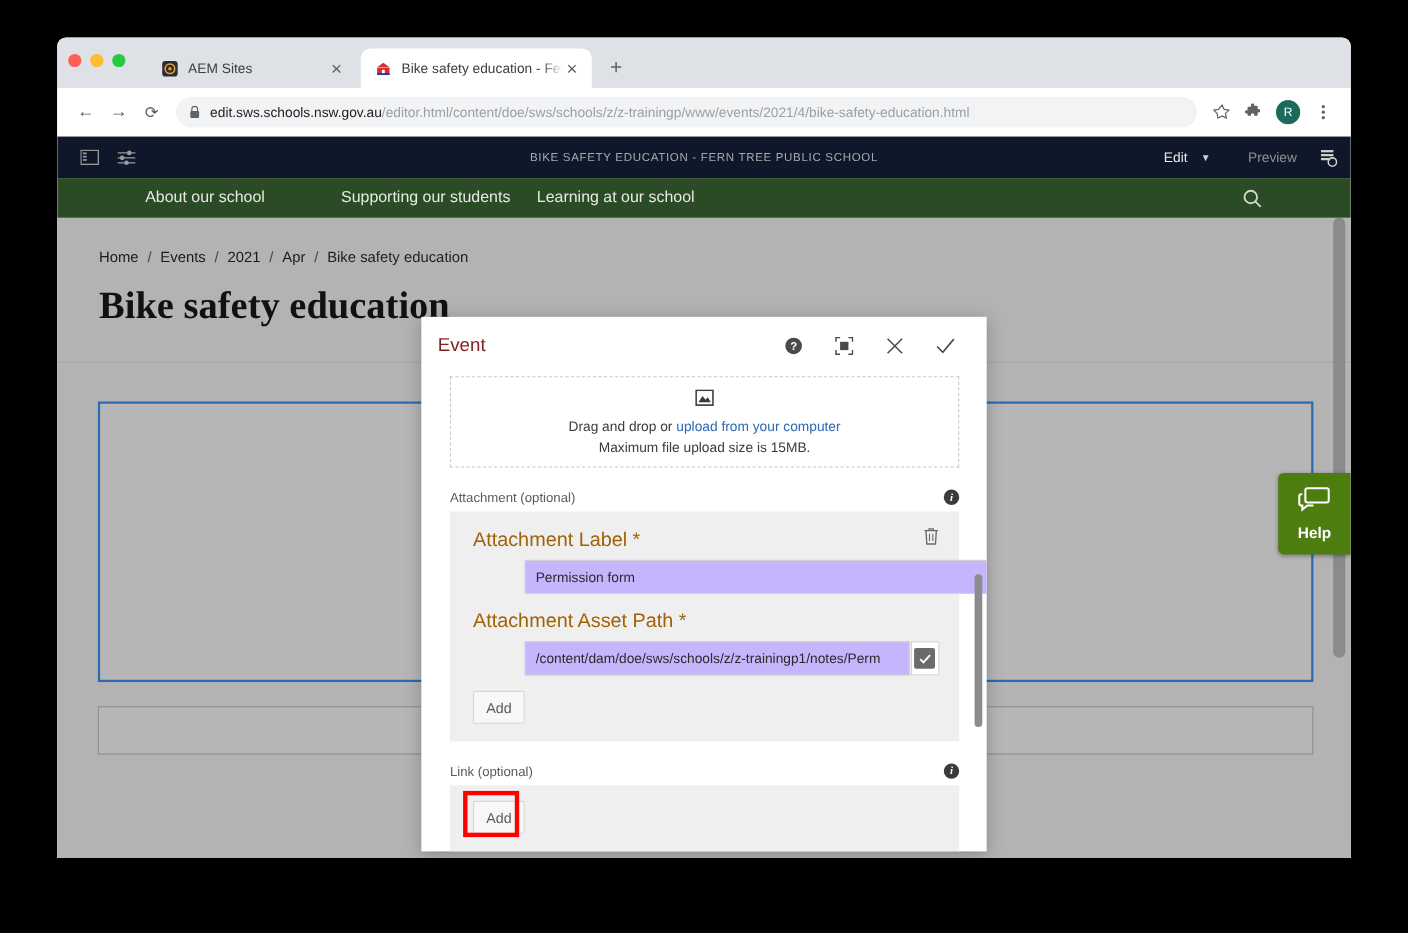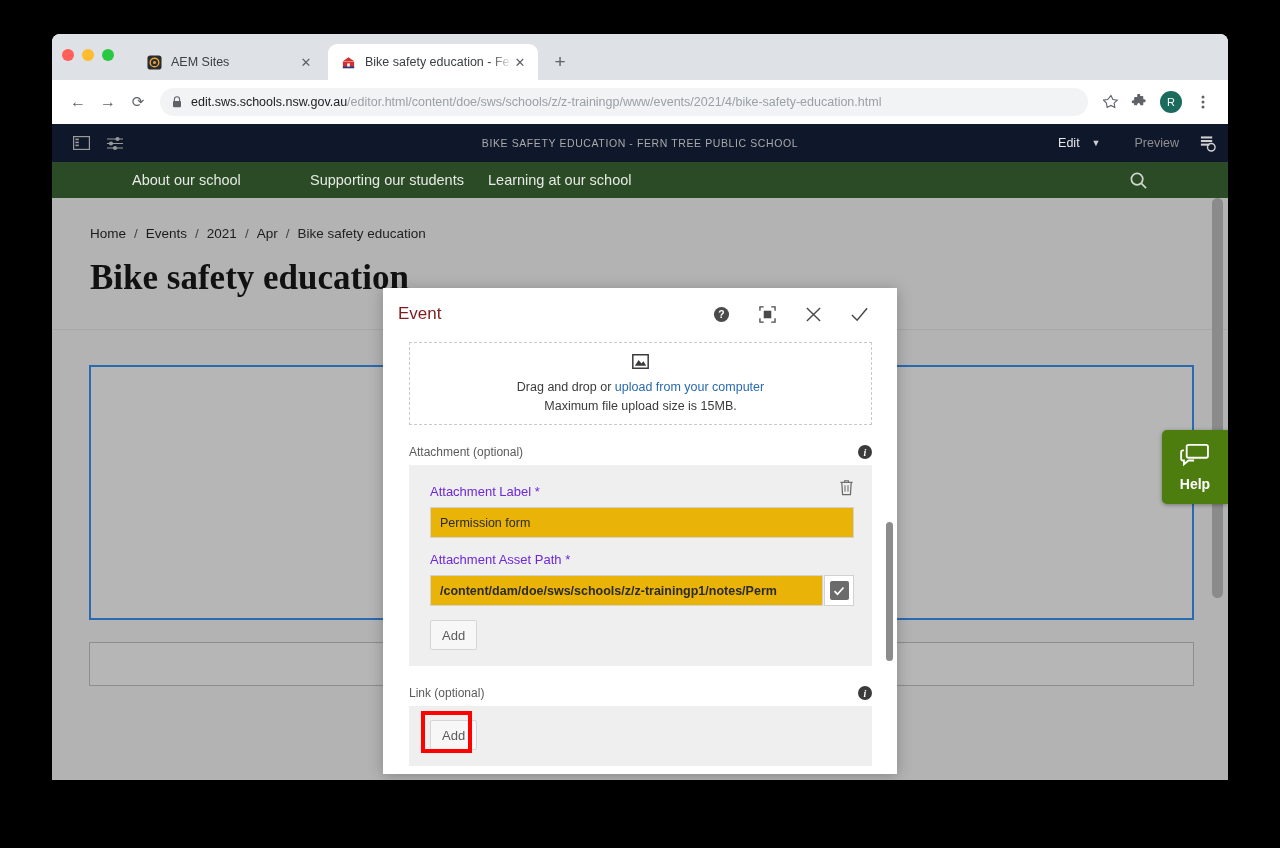--- a/index.html
+++ b/index.html
@@ -351,45 +351,46 @@
     font-family: "Liberation Serif", serif;
     font-style: italic;
     font-weight: bold;
     display: flex; align-items: center; justify-content: center;
   }
   .group-panel {
     background: #efefef;
     padding: 14px 18px 16px 21px;
   }
   .sub-label {
-    font-size: 13px;
-    color: #6d28d9;
+    font-size: 18px;
+    color: #a16207;
     margin-bottom: 8px;
     display: flex;
     align-items: flex-end;
   }
   .sub-label .trash {
     margin-left: auto;
     color: #6a6a6a;
     cursor: pointer;
   }
   .text-input {
     width: 100%;
     height: 31px;
-    background: #eab308;
+    background: #c4b5fd;
     border: 1px solid #d2d2d2;
     font-size: 12.5px;
     color: #2b2b2b;
     padding: 0 9px;
     display: flex;
     align-items: center;
     white-space: nowrap;
     overflow: hidden;
-  }
-  .path-row { display: flex; align-items: stretch; gap: 1px; font-weight: bold; }
+    margin-left: 47px;
+  }
+  .path-row { display: flex; align-items: stretch; gap: 1px; }
   .path-row .text-input { flex: 1 1 auto; }
   .path-check {
     width: 32px; height: 31px;
     background: #fff;
     border: 1px solid #d2d2d2;
     display: flex; align-items: center; justify-content: center;
   }
   .check-box {
     width: 19px; height: 19px;
     background: #6b6b6b;

